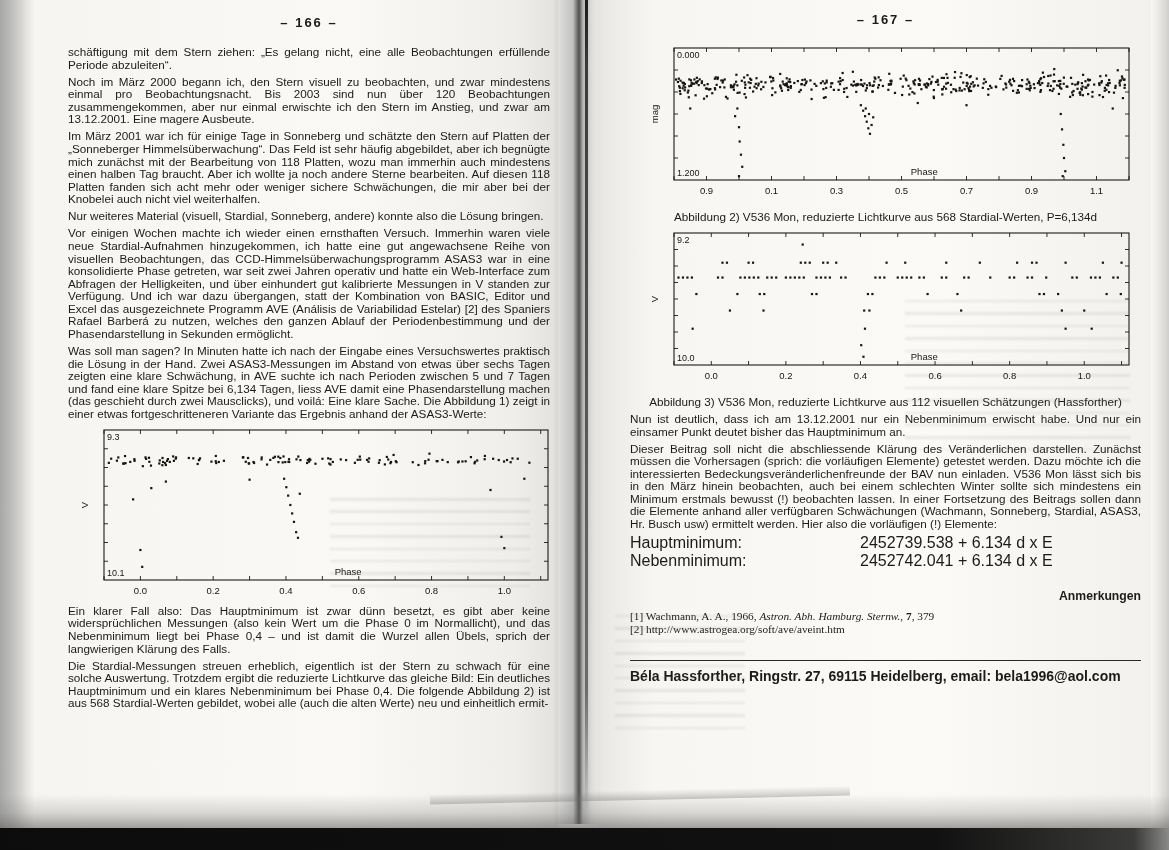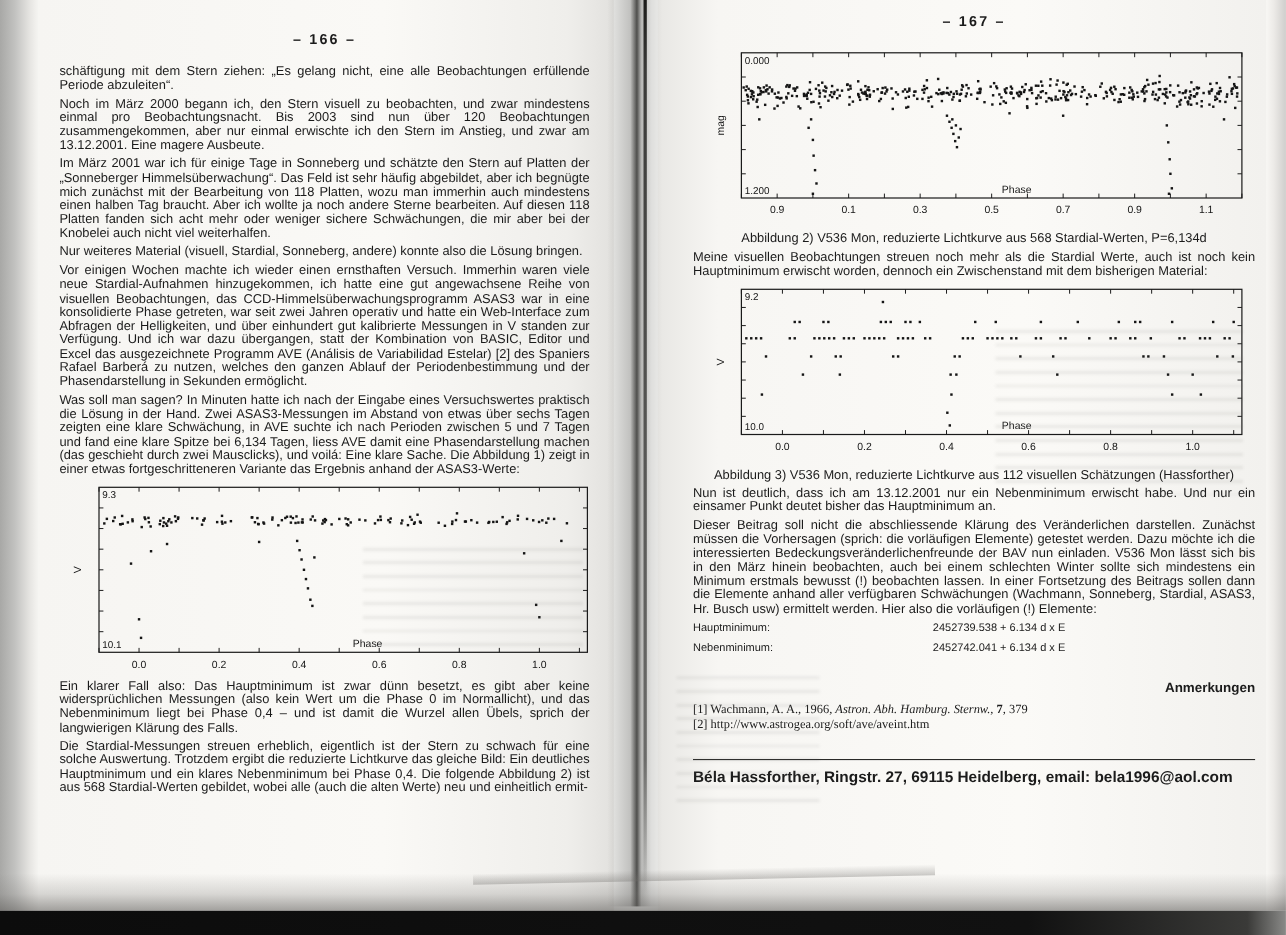--- a/index.html
+++ b/index.html
@@ -27,29 +27,29 @@
     background:linear-gradient(180deg,rgba(0,0,0,0) 0%,rgba(120,118,115,0.25) 55%,rgba(90,88,85,0.55) 100%);}
   .bottom-black{position:absolute;left:0;bottom:0;width:1169px;height:22px;
     background:linear-gradient(90deg,#0c0c0c 0%,#111 80%,#3a3a38 97%,#8a8a88 100%);}
   .bottom-wedge{position:absolute;left:430px;bottom:50px;width:420px;height:10px;
     background:linear-gradient(180deg,rgba(0,0,0,0),rgba(110,108,105,0.35));transform:rotate(-1.2deg);}
   .ghost{position:absolute;pointer-events:none;opacity:.45;filter:blur(1.3px);
     background:repeating-linear-gradient(180deg,rgba(110,110,108,0.28) 0 2.5px,rgba(0,0,0,0) 2.5px 12.4px);}
 
   
   .page{position:absolute;top:0;height:828px;}
-  #page166{left:30px;width:524px;padding:22px 18px 0 24px;box-sizing:border-box;}
+  #page166{left:44px;width:524px;padding:9px 18px 0 24px;box-sizing:border-box;}
   #page167{left:604px;width:551px;padding:6px 14px 0 26px;box-sizing:border-box;}
   .pagenum{text-align:center;font-weight:bold;font-size:13px;letter-spacing:2px;margin:6px 0 16px 0;}
   .bt{font-size:11.7px;line-height:12.55px;text-align:justify;margin:0 0 4.6px 0;}
   .caption{font-size:11.7px;line-height:13px;text-align:center;margin:5px 0 5px 0;}
   .figure{margin:4px 0 0 10px;}
   #page167 .figure{margin-left:18px;}
   svg{display:block;}
-  .elem-row{display:flex;font-size:10px;line-height:13px;margin:5px 0 0 0;}
+  .elem-row{display:flex;font-size:16px;line-height:13px;margin:5px 0 0 0;gap:12px;}
   .elem-label{width:218px;flex:0 0 auto;}
   .notes-h{font-size:12.2px;font-weight:bold;margin:22px 0 7px 0;text-align:right;}
   .ref{font-size:11.3px;line-height:13.4px;margin:0;font-family:Liberation Serif, serif;}
   .footer-rule{border-top:1.6px solid #2a2a28;margin:24px 0 0 0;}
   .footer{font-size:14px;margin:7px 0 0 0;font-weight:bold;}
 </style>
 </head>
 <body>
 
 <div class="spread">
@@ -783,21 +783,20 @@
           <rect x="224.12500000000003" y="73.2" width="2.2" height="2.2" fill="#151515"></rect>
           <rect x="216.65000000000003" y="64.4" width="2.2" height="2.2" fill="#151515"></rect>
           <rect x="219.90000000000003" y="69.9" width="2.2" height="2.2" fill="#151515"></rect>
           <rect x="41.150000000000006" y="64.4" width="2.2" height="2.2" fill="#151515"></rect>
           <rect x="268.65" y="58.9" width="2.2" height="2.2" fill="#151515"></rect>
           <rect x="317.3999999999999" y="61.1" width="2.2" height="2.2" fill="#151515"></rect>
           <rect x="463.65" y="64.4" width="2.2" height="2.2" fill="#151515"></rect>
         </svg>
     </div>
     <p class="caption">Abbildung 2) V536 Mon, reduzierte Lichtkurve aus 568 Stardial-Werten, P=6,134d</p>
-    <p class="bt">Meine visuellen Beobachtungen streuen noch mehr als die Stardial Werte, auch ist noch kein Hauptminimum erwischt worden, dennoch ein Zwischenstand mit dem bisherigen Material:</p>
     <div class="figure">
       <svg width="489" height="162">
           <rect x="26" y="5" width="455" height="132" fill="none" stroke="#1a1a1a" stroke-width="1.1"></rect>
           <line x1="26" y1="5" x2="26" y2="9" stroke="#1a1a1a" stroke-width="0.9"></line>
           <line x1="26" y1="137" x2="26" y2="133" stroke="#1a1a1a" stroke-width="0.9"></line>
           <line x1="63.295081967213115" y1="5" x2="63.295081967213115" y2="9" stroke="#1a1a1a" stroke-width="0.9"></line>
           <line x1="63.295081967213115" y1="137" x2="63.295081967213115" y2="133" stroke="#1a1a1a" stroke-width="0.9"></line>
           <line x1="100.59016393442623" y1="5" x2="100.59016393442623" y2="9" stroke="#1a1a1a" stroke-width="0.9"></line>
           <line x1="100.59016393442623" y1="137" x2="100.59016393442623" y2="133" stroke="#1a1a1a" stroke-width="0.9"></line>
           <line x1="137.88524590163934" y1="5" x2="137.88524590163934" y2="9" stroke="#1a1a1a" stroke-width="0.9"></line>

